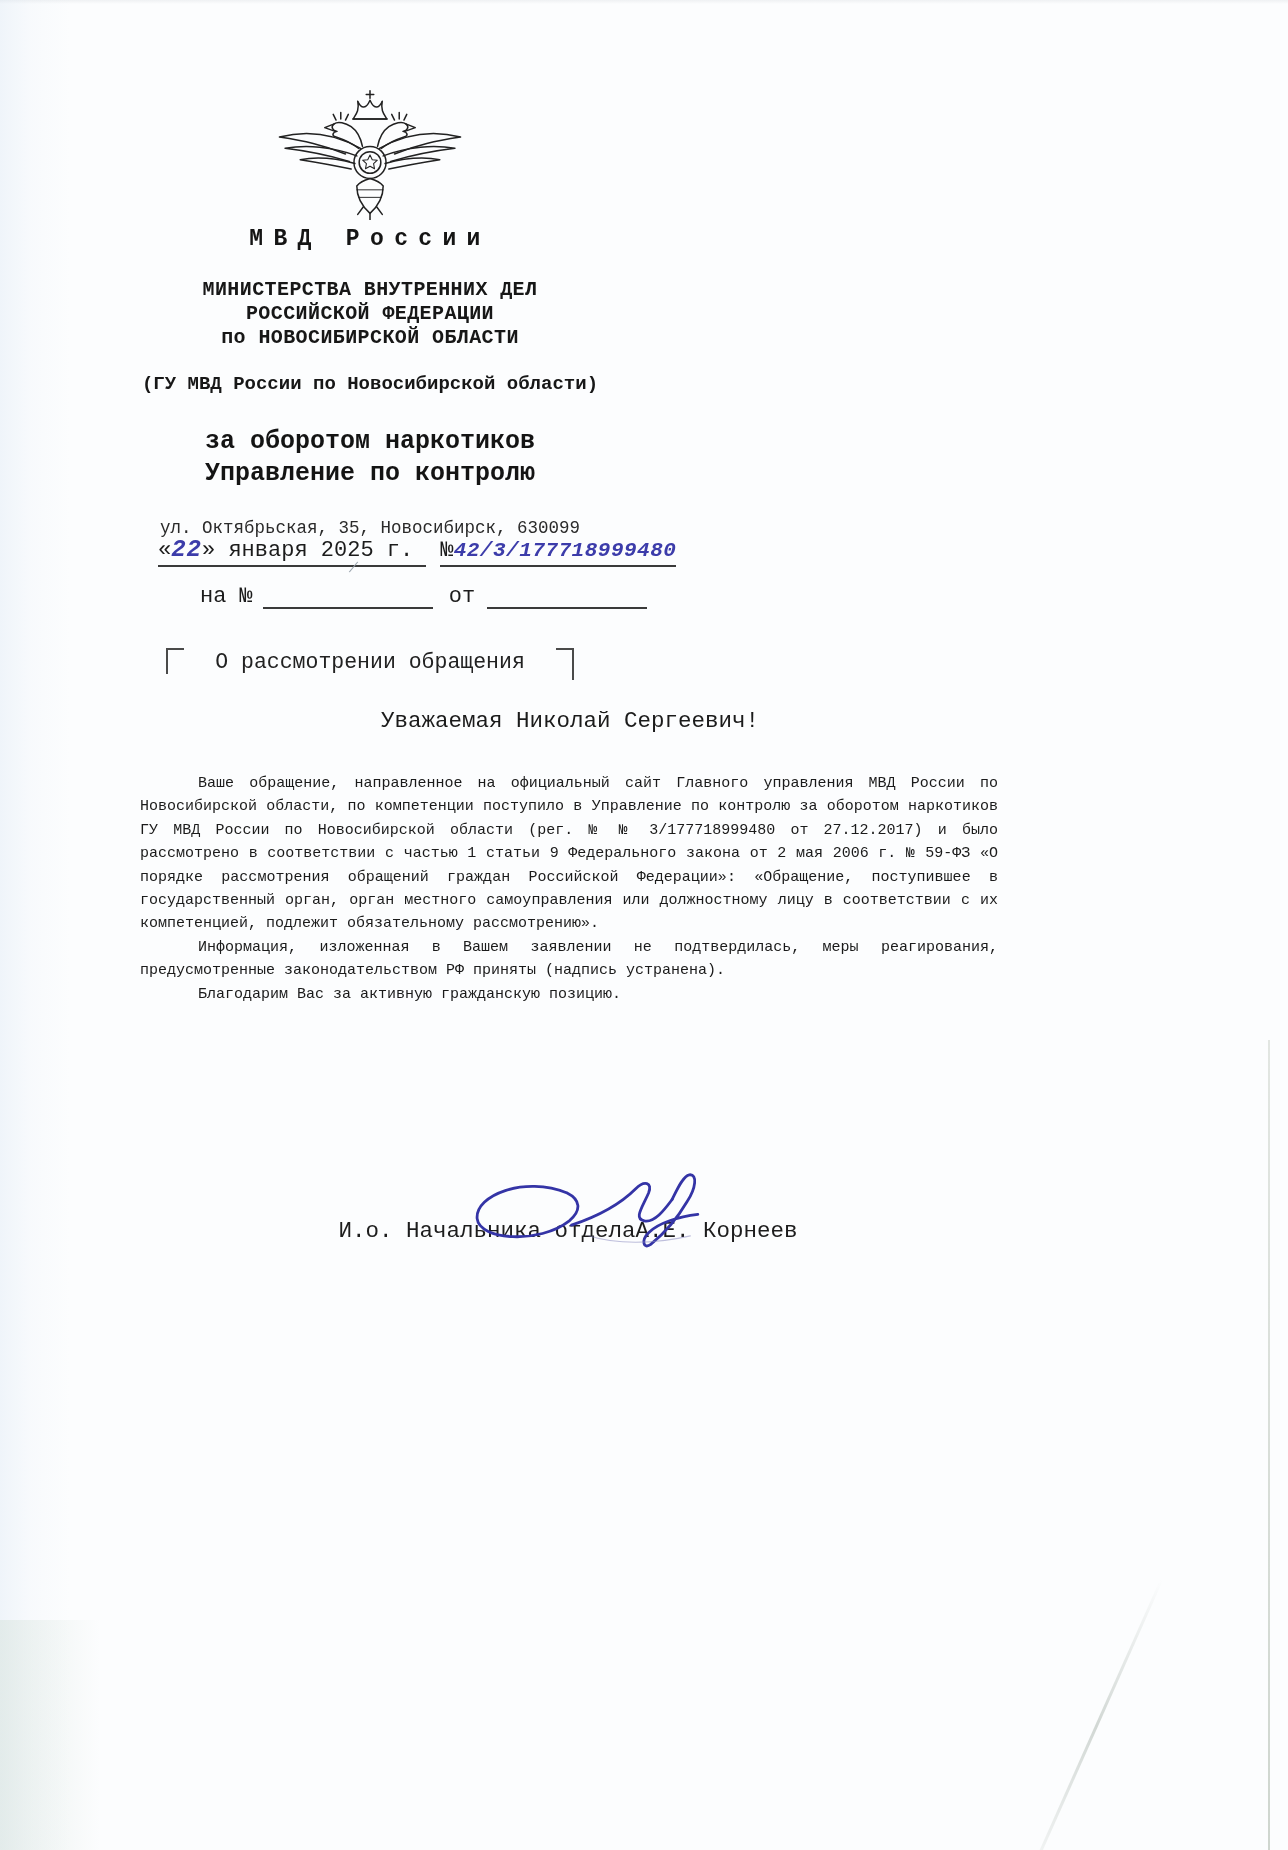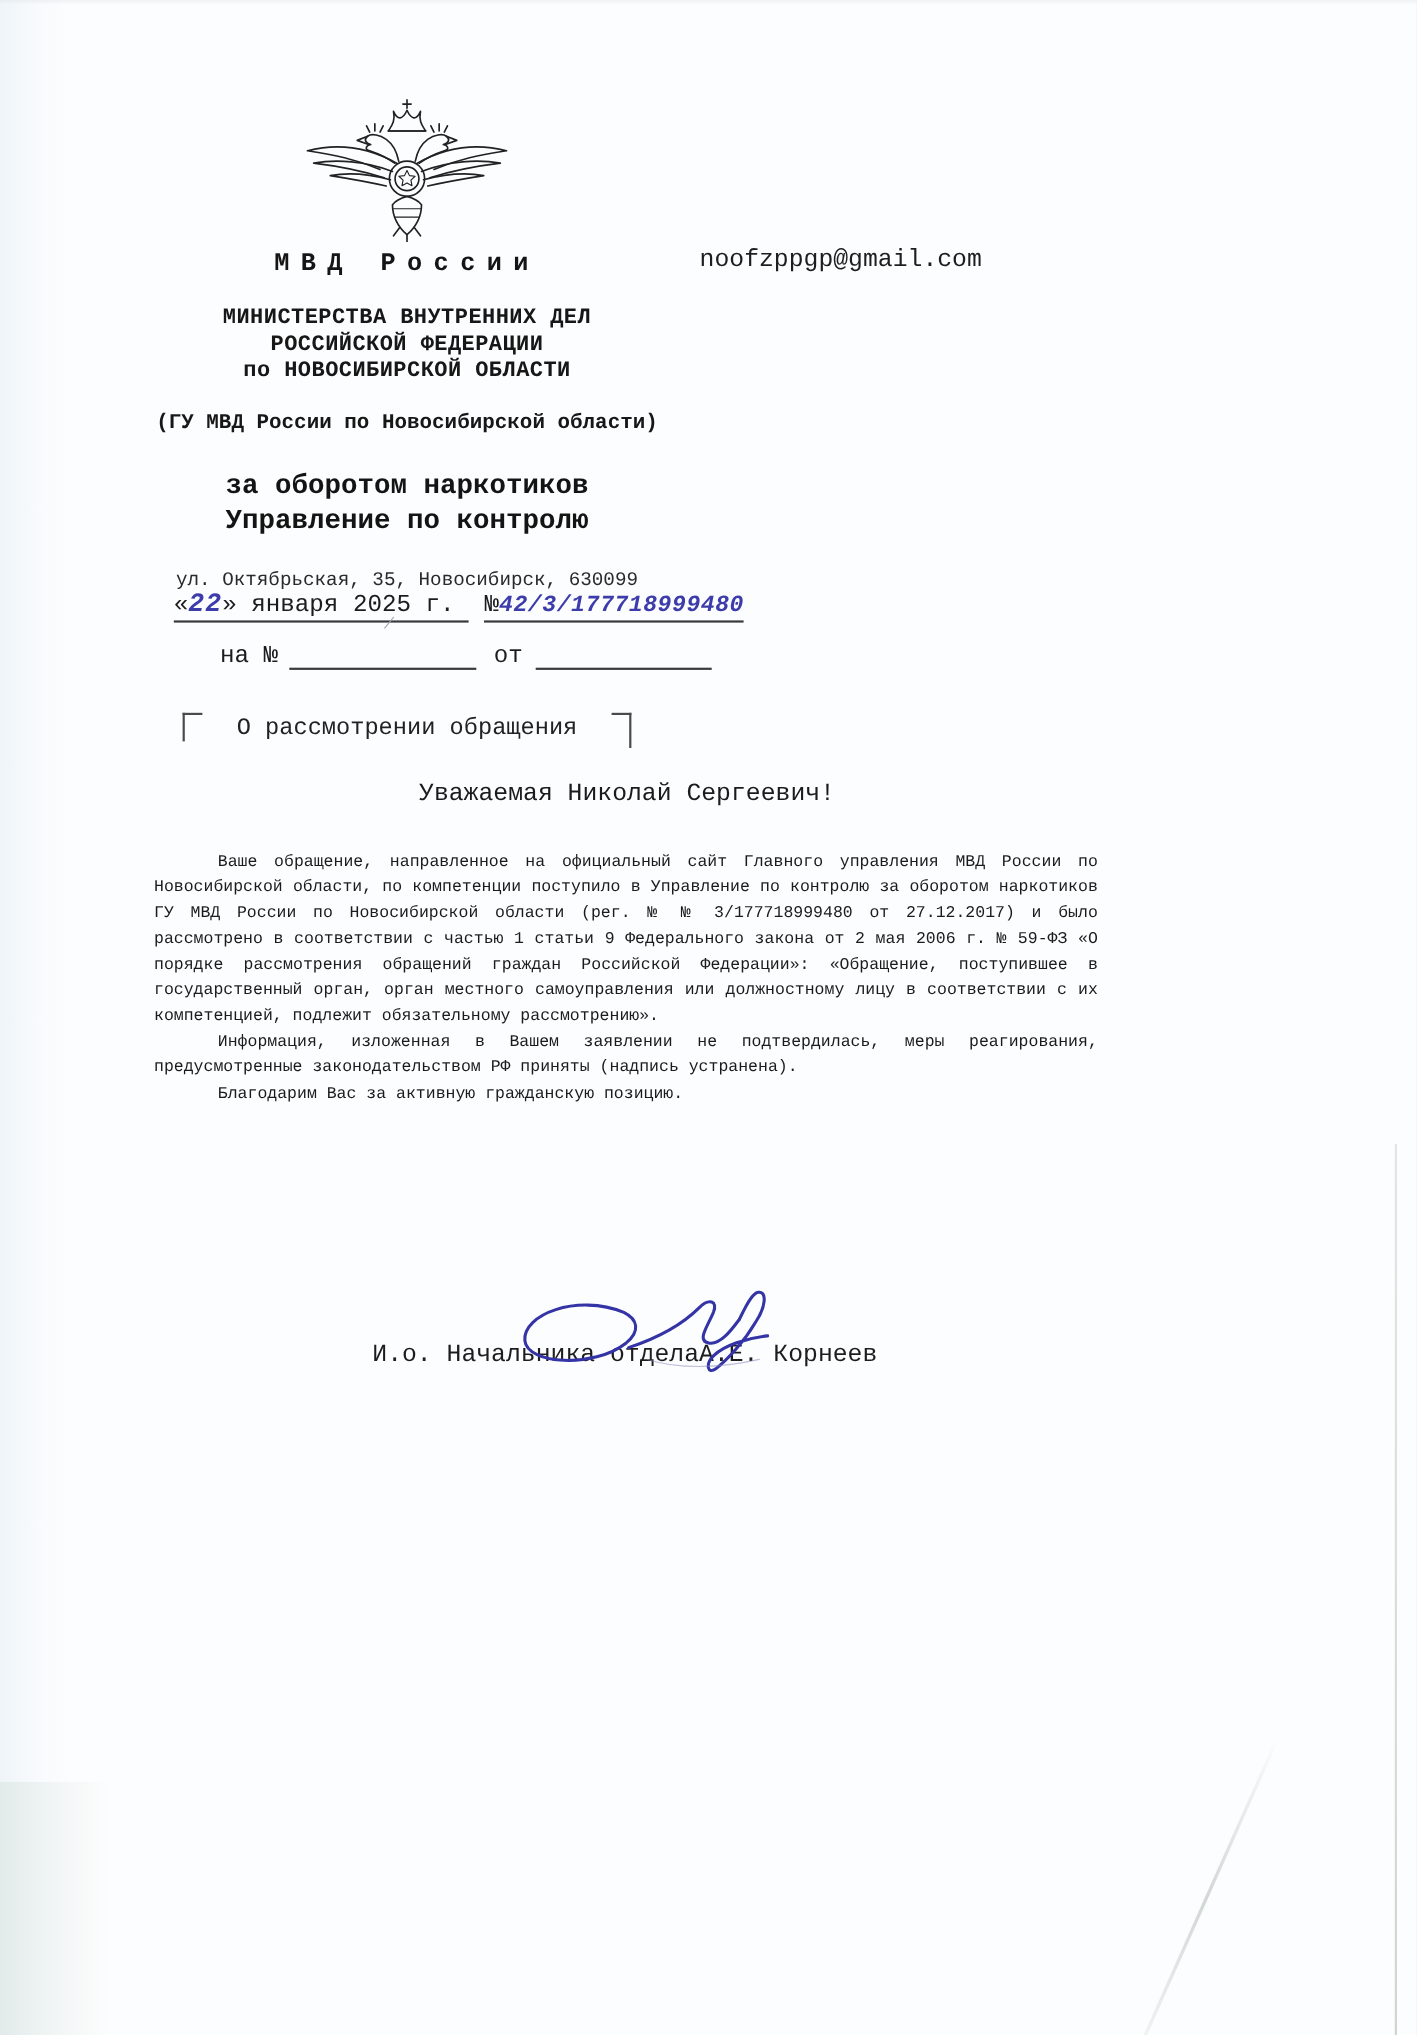--- a/index.html
+++ b/index.html
@@ -95,21 +95,20 @@
       <div class="org-l5">(ГУ МВД России по Новосибирской области)</div>
     </div>
     <div class="division">
       <div>за оборотом наркотиков</div>
       <div>Управление по контролю</div>
     </div>
     <div class="address">ул. Октябрьская, 35, Новосибирск, 630099</div>
   </div>
 
   <div class="abs recipient">
-    <div>noofzppgp@gmail.com</div>
   </div>
 
   <div class="abs dateline"><span class="u-seg"><span>«</span><span class="hand hand-day">22</span><span>»</span><span> января 2025 г. </span></span><span style="display:inline-block;width:14px;"></span><span class="u-seg"><span>№</span><span class="hand hand-num">42/3/177718999480</span></span></div>
 
   <div class="abs replyline"><span>на №</span><span class="blank" style="width:170px;margin-left:10px;"></span><span style="margin-left:16px;">от</span><span class="blank" style="width:160px;margin-left:12px;"></span></div>
 
   <div class="abs bracket-l"></div>
   <div class="abs bracket-r"></div>
   <div class="abs subject">О рассмотрении обращения</div>
 

